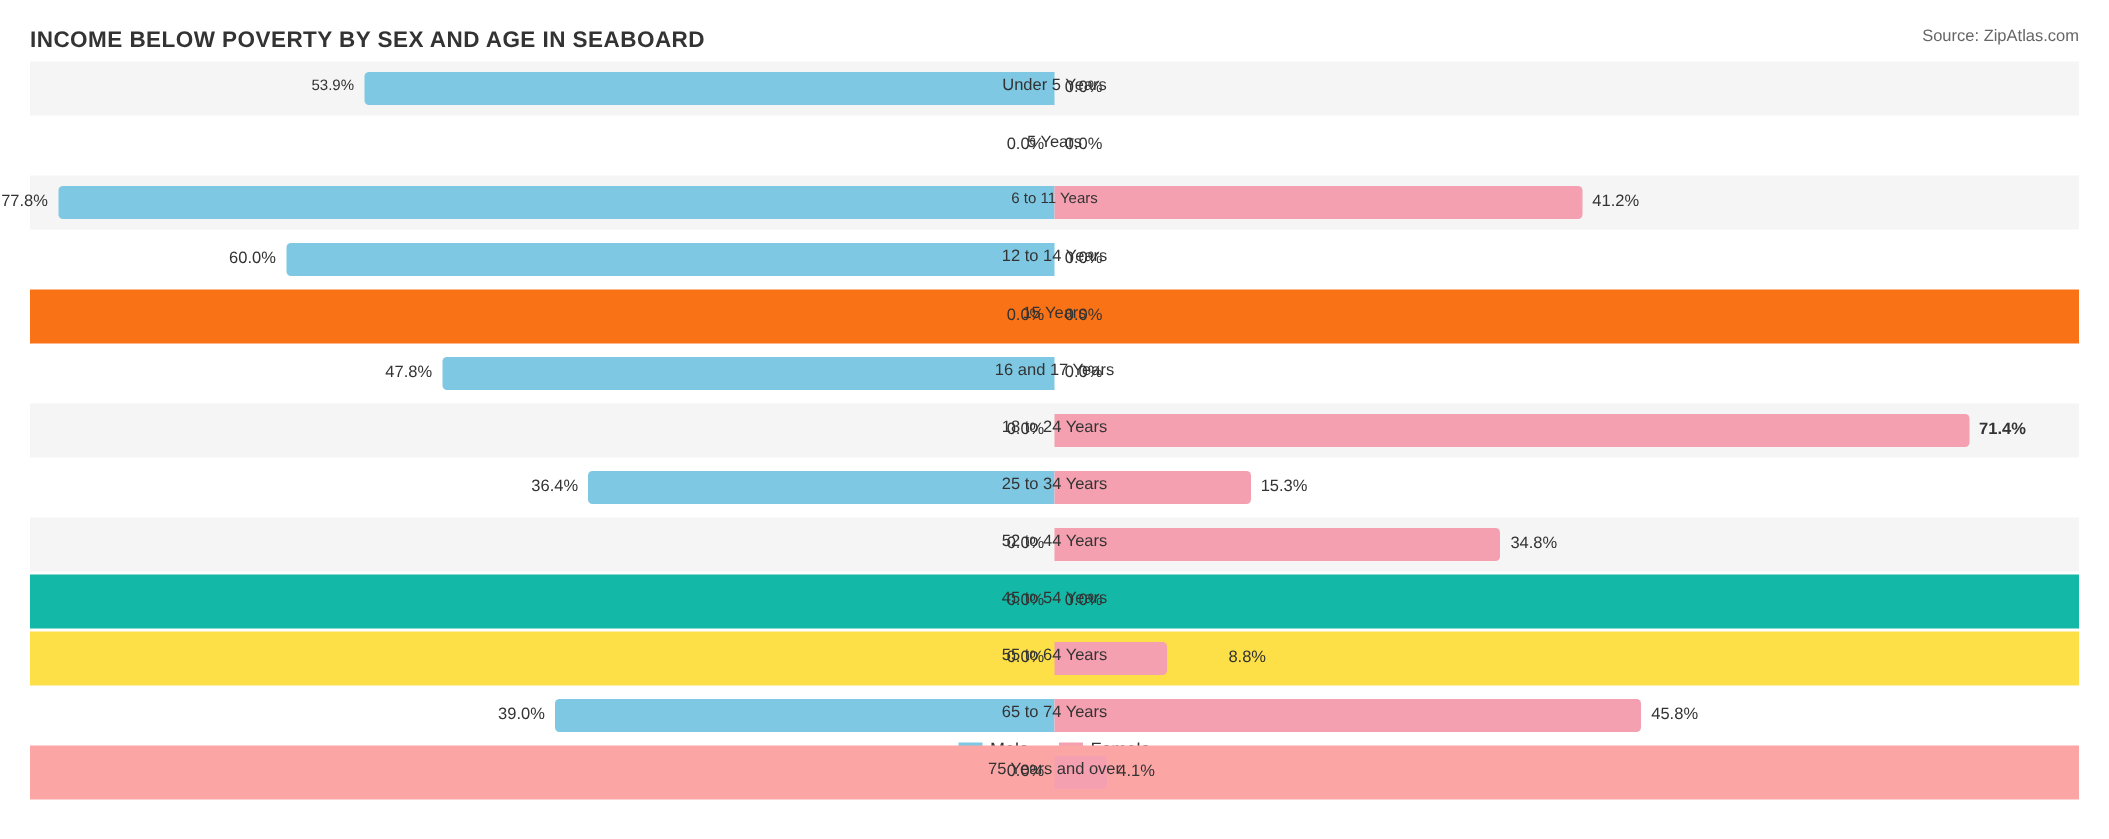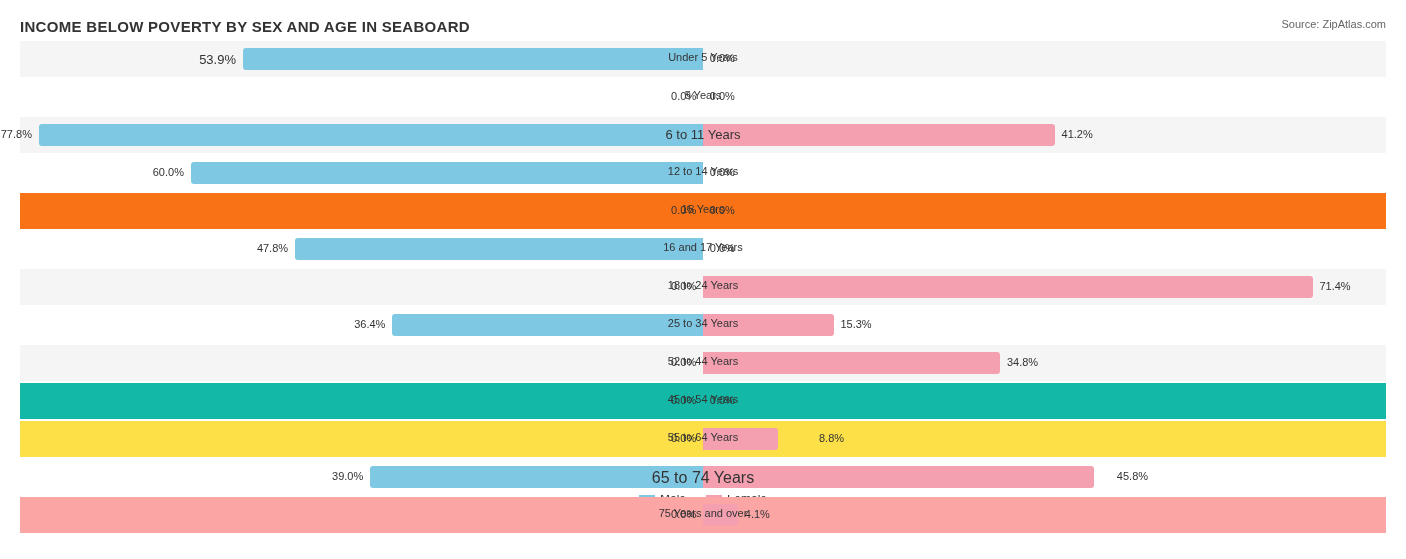--- a/index.html
+++ b/index.html
@@ -99,32 +99,32 @@
   <div class="chart-title">INCOME BELOW POVERTY BY SEX AND AGE IN SEABOARD</div>
   <div class="source">Source: ZipAtlas.com</div>
 
   <div class="chart-area" id="chart-area">
 
   <div class="axis-label-left">80.0%</div>
       <div class="axis-label-right">80.0%</div>
       <div class="row" style="position: relative; height: 36px; margin-bottom: 2px; background: rgb(245, 245, 245);">
         <div style="position: absolute; height: 22px; top: 7px; right: 50%; width: 33.6875%; background: rgb(126, 200, 227); border-radius: 3px 0px 0px 3px;"></div>
         <div class="label-center" style="position: absolute; left: 50%; transform: translateX(-50%); top: 10px; font-size: 11px; color: rgb(51, 51, 51); white-space: nowrap; z-index: 10; font-weight: 500;">Under 5 Years</div>
-        <div style="position: absolute; top: 11px; font-size: 13px; color: rgb(51, 51, 51); white-space: nowrap; right: 84.1875%;">53.9%</div>
+        <div style="position: absolute; top: 11px; font-size: 10px; color: rgb(51, 51, 51); white-space: nowrap; right: 84.1875%;">53.9%</div>
         <div style="position: absolute; top: 11px; font-size: 11px; color: rgb(51, 51, 51); white-space: nowrap; left: 50.5%;">0.0%</div>
       </div>
       <div class="row" style="position: relative; height: 36px; margin-bottom: 2px; background: rgb(255, 255, 255);">
         <div class="label-center" style="position: absolute; left: 50%; transform: translateX(-50%); top: 10px; font-size: 11px; color: rgb(51, 51, 51); white-space: nowrap; z-index: 10; font-weight: 500;">5 Years</div>
         <div style="position: absolute; top: 11px; font-size: 11px; color: rgb(51, 51, 51); white-space: nowrap; right: 50.5%;">0.0%</div>
         <div style="position: absolute; top: 11px; font-size: 11px; color: rgb(51, 51, 51); white-space: nowrap; left: 50.5%;">0.0%</div>
       </div>
       <div class="row" style="position: relative; height: 36px; margin-bottom: 2px; background: rgb(245, 245, 245);">
         <div style="position: absolute; height: 22px; top: 7px; right: 50%; width: 48.625%; background: rgb(126, 200, 227); border-radius: 3px 0px 0px 3px;"></div>
         <div style="position: absolute; height: 22px; top: 7px; left: 50%; width: 25.75%; background: rgb(244, 160, 176); border-radius: 0px 3px 3px 0px;"></div>
-        <div class="label-center" style="position: absolute; left: 50%; transform: translateX(-50%); top: 10px; font-size: 13px; color: rgb(51, 51, 51); white-space: nowrap; z-index: 10; font-weight: 500; text-align: right;">6 to 11 Years</div>
+        <div class="label-center" style="position: absolute; left: 50%; transform: translateX(-50%); top: 10px; font-size: 10px; color: rgb(51, 51, 51); white-space: nowrap; z-index: 10; font-weight: 500; text-align: right;">6 to 11 Years</div>
         <div style="position: absolute; top: 11px; font-size: 11px; color: rgb(51, 51, 51); white-space: nowrap; right: 99.125%; text-align: center;">77.8%</div>
         <div style="position: absolute; top: 11px; font-size: 11px; color: rgb(51, 51, 51); white-space: nowrap; left: 76.25%;">41.2%</div>
       </div>
       <div class="row" style="position: relative; height: 36px; margin-bottom: 2px; background: rgb(255, 255, 255);">
         <div style="position: absolute; height: 22px; top: 7px; right: 50%; width: 37.5%; background: rgb(126, 200, 227); border-radius: 3px 0px 0px 3px;"></div>
         <div class="label-center" style="position: absolute; left: 50%; transform: translateX(-50%); top: 10px; font-size: 11px; color: rgb(51, 51, 51); white-space: nowrap; z-index: 10; font-weight: 500;">12 to 14 Years</div>
         <div style="position: absolute; top: 11px; font-size: 11px; color: rgb(51, 51, 51); white-space: nowrap; right: 88%;">60.0%</div>
         <div style="position: absolute; top: 11px; font-size: 11px; color: rgb(51, 51, 51); white-space: nowrap; left: 50.5%;">0.0%</div>
       </div>
       <div class="row" style="position: relative; height: 36px; margin-bottom: 2px; background: #f97316;">
@@ -135,21 +135,21 @@
       <div class="row" style="position: relative; height: 36px; margin-bottom: 2px; background: rgb(255, 255, 255);">
         <div style="position: absolute; height: 22px; top: 7px; right: 50%; width: 29.875%; background: rgb(126, 200, 227); border-radius: 3px 0px 0px 3px;"></div>
         <div class="label-center" style="position: absolute; left: 50%; transform: translateX(-50%); top: 10px; font-size: 11px; color: rgb(51, 51, 51); white-space: nowrap; z-index: 10; font-weight: 500;">16 and 17 Years</div>
         <div style="position: absolute; top: 11px; font-size: 11px; color: rgb(51, 51, 51); white-space: nowrap; right: 80.375%;">47.8%</div>
         <div style="position: absolute; top: 11px; font-size: 11px; color: rgb(51, 51, 51); white-space: nowrap; left: 50.5%;">0.0%</div>
       </div>
       <div class="row" style="position: relative; height: 36px; margin-bottom: 2px; background: rgb(245, 245, 245);">
         <div style="position: absolute; height: 22px; top: 7px; left: 50%; width: 44.625%; background: rgb(244, 160, 176); border-radius: 0px 3px 3px 0px;"></div>
         <div class="label-center" style="position: absolute; left: 50%; transform: translateX(-50%); top: 10px; font-size: 11px; color: rgb(51, 51, 51); white-space: nowrap; z-index: 10; font-weight: 500;">18 to 24 Years</div>
         <div style="position: absolute; top: 11px; font-size: 11px; color: rgb(51, 51, 51); white-space: nowrap; right: 50.5%;">0.0%</div>
-        <div style="position: absolute; top: 11px; font-size: 11px; color: rgb(51, 51, 51); white-space: nowrap; left: 95.125%;">71.4%</div>
+        <div style="position: absolute; top: 11px; font-size: 11px; color: rgb(51, 51, 51); white-space: nowrap; left: 95.125%; font-weight: bold;">71.4%</div>
       </div>
       <div class="row" style="position: relative; height: 36px; margin-bottom: 2px; background: rgb(255, 255, 255);">
         <div style="position: absolute; height: 22px; top: 7px; right: 50%; width: 22.75%; background: rgb(126, 200, 227); border-radius: 3px 0px 0px 3px;"></div>
         <div style="position: absolute; height: 22px; top: 7px; left: 50%; width: 9.5625%; background: rgb(244, 160, 176); border-radius: 0px 3px 3px 0px;"></div>
         <div class="label-center" style="position: absolute; left: 50%; transform: translateX(-50%); top: 10px; font-size: 11px; color: rgb(51, 51, 51); white-space: nowrap; z-index: 10; font-weight: 500;">25 to 34 Years</div>
         <div style="position: absolute; top: 11px; font-size: 11px; color: rgb(51, 51, 51); white-space: nowrap; right: 73.25%;">36.4%</div>
         <div style="position: absolute; top: 11px; font-size: 11px; color: rgb(51, 51, 51); white-space: nowrap; left: 60.0625%;">15.3%</div>
       </div>
       <div class="row" style="position: relative; height: 36px; margin-bottom: 2px; background: rgb(245, 245, 245);">
         <div style="position: absolute; height: 22px; top: 7px; left: 50%; width: 21.75%; background: rgb(244, 160, 176); border-radius: 0px 3px 3px 0px;"></div>
@@ -164,23 +164,23 @@
       </div>
       <div class="row" style="position: relative; height: 36px; margin-bottom: 2px; background: #fde047;">
         <div style="position: absolute; height: 22px; top: 7px; left: 50%; width: 5.5%; background: rgb(244, 160, 176); border-radius: 0px 3px 3px 0px;"></div>
         <div class="label-center" style="position: absolute; left: 50%; transform: translateX(-50%); top: 10px; font-size: 11px; color: rgb(51, 51, 51); white-space: nowrap; z-index: 10; font-weight: 500;">55 to 64 Years</div>
         <div style="position: absolute; top: 11px; font-size: 11px; color: rgb(51, 51, 51); white-space: nowrap; right: 50.5%;">0.0%</div>
         <div style="position: absolute; top: 11px; font-size: 11px; color: rgb(51, 51, 51); white-space: nowrap; left: 56%; margin-left: 34px;">8.8%</div>
       </div>
       <div class="row" style="position: relative; height: 36px; margin-bottom: 2px; background: rgb(255, 255, 255);">
         <div style="position: absolute; height: 22px; top: 7px; right: 50%; width: 24.375%; background: rgb(126, 200, 227); border-radius: 3px 0px 0px 3px;"></div>
         <div style="position: absolute; height: 22px; top: 7px; left: 50%; width: 28.625%; background: rgb(244, 160, 176); border-radius: 0px 3px 3px 0px;"></div>
-        <div class="label-center" style="position: absolute; left: 50%; transform: translateX(-50%); top: 10px; font-size: 16px; color: rgb(51, 51, 51); white-space: nowrap; z-index: 10; font-weight: 500;">65 to 74 Years</div>
+        <div class="label-center" style="position: absolute; left: 50%; transform: translateX(-50%); top: 10px; font-size: 11px; color: rgb(51, 51, 51); white-space: nowrap; z-index: 10; font-weight: 500;">65 to 74 Years</div>
         <div style="position: absolute; top: 11px; font-size: 11px; color: rgb(51, 51, 51); white-space: nowrap; right: 74.875%;">39.0%</div>
-        <div style="position: absolute; top: 11px; font-size: 11px; color: rgb(51, 51, 51); white-space: nowrap; left: 79.125%; margin-left: 16px;">45.8%</div>
+        <div style="position: absolute; top: 11px; font-size: 11px; color: rgb(51, 51, 51); white-space: nowrap; left: 79.125%;">45.8%</div>
       </div>
       <div class="row" style="position: relative; height: 36px; margin-bottom: 2px; background: #fca5a5;">
         <div style="position: absolute; height: 22px; top: 7px; left: 50%; width: 2.5625%; background: rgb(244, 160, 176); border-radius: 0px 3px 3px 0px;"></div>
         <div class="label-center" style="position: absolute; left: 50%; transform: translateX(-50%); top: 10px; font-size: 11px; color: rgb(51, 51, 51); white-space: nowrap; z-index: 10; font-weight: 500;">75 Years and over</div>
         <div style="position: absolute; top: 11px; font-size: 11px; color: rgb(51, 51, 51); white-space: nowrap; right: 50.5%;">0.0%</div>
         <div style="position: absolute; top: 11px; font-size: 11px; color: rgb(51, 51, 51); white-space: nowrap; left: 53.0625%;">4.1%</div>
       </div>
     </div>
 
   <div class="legend">

